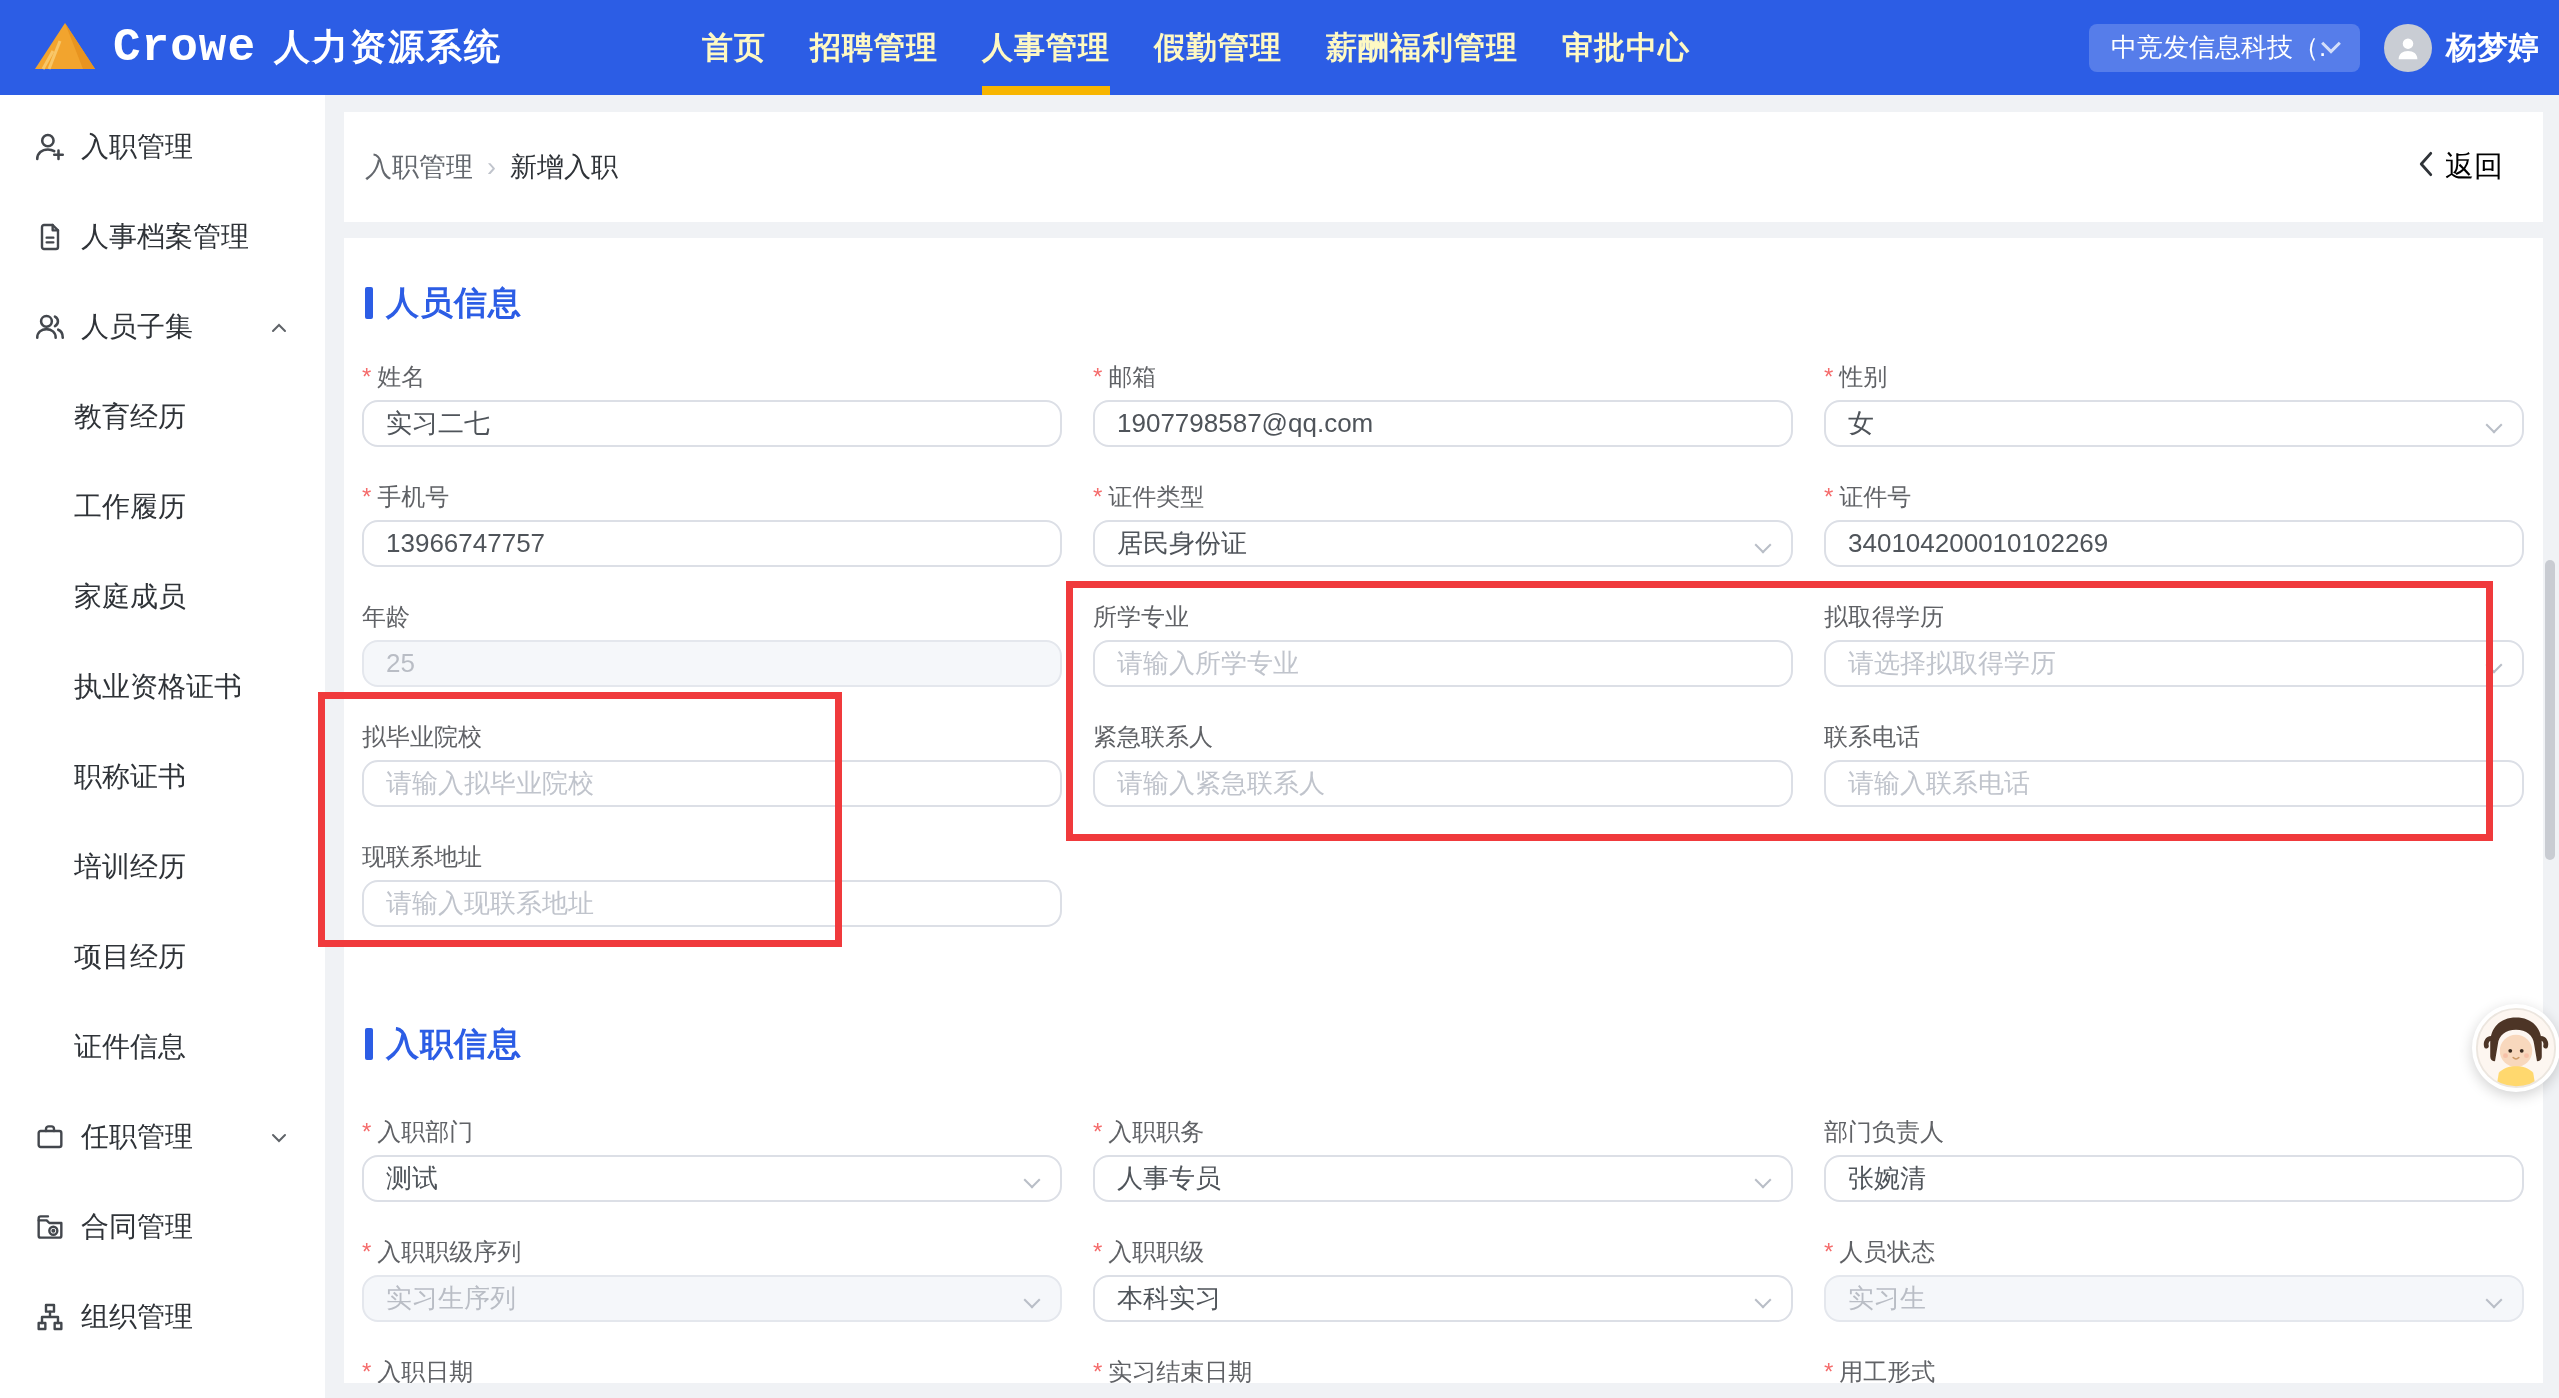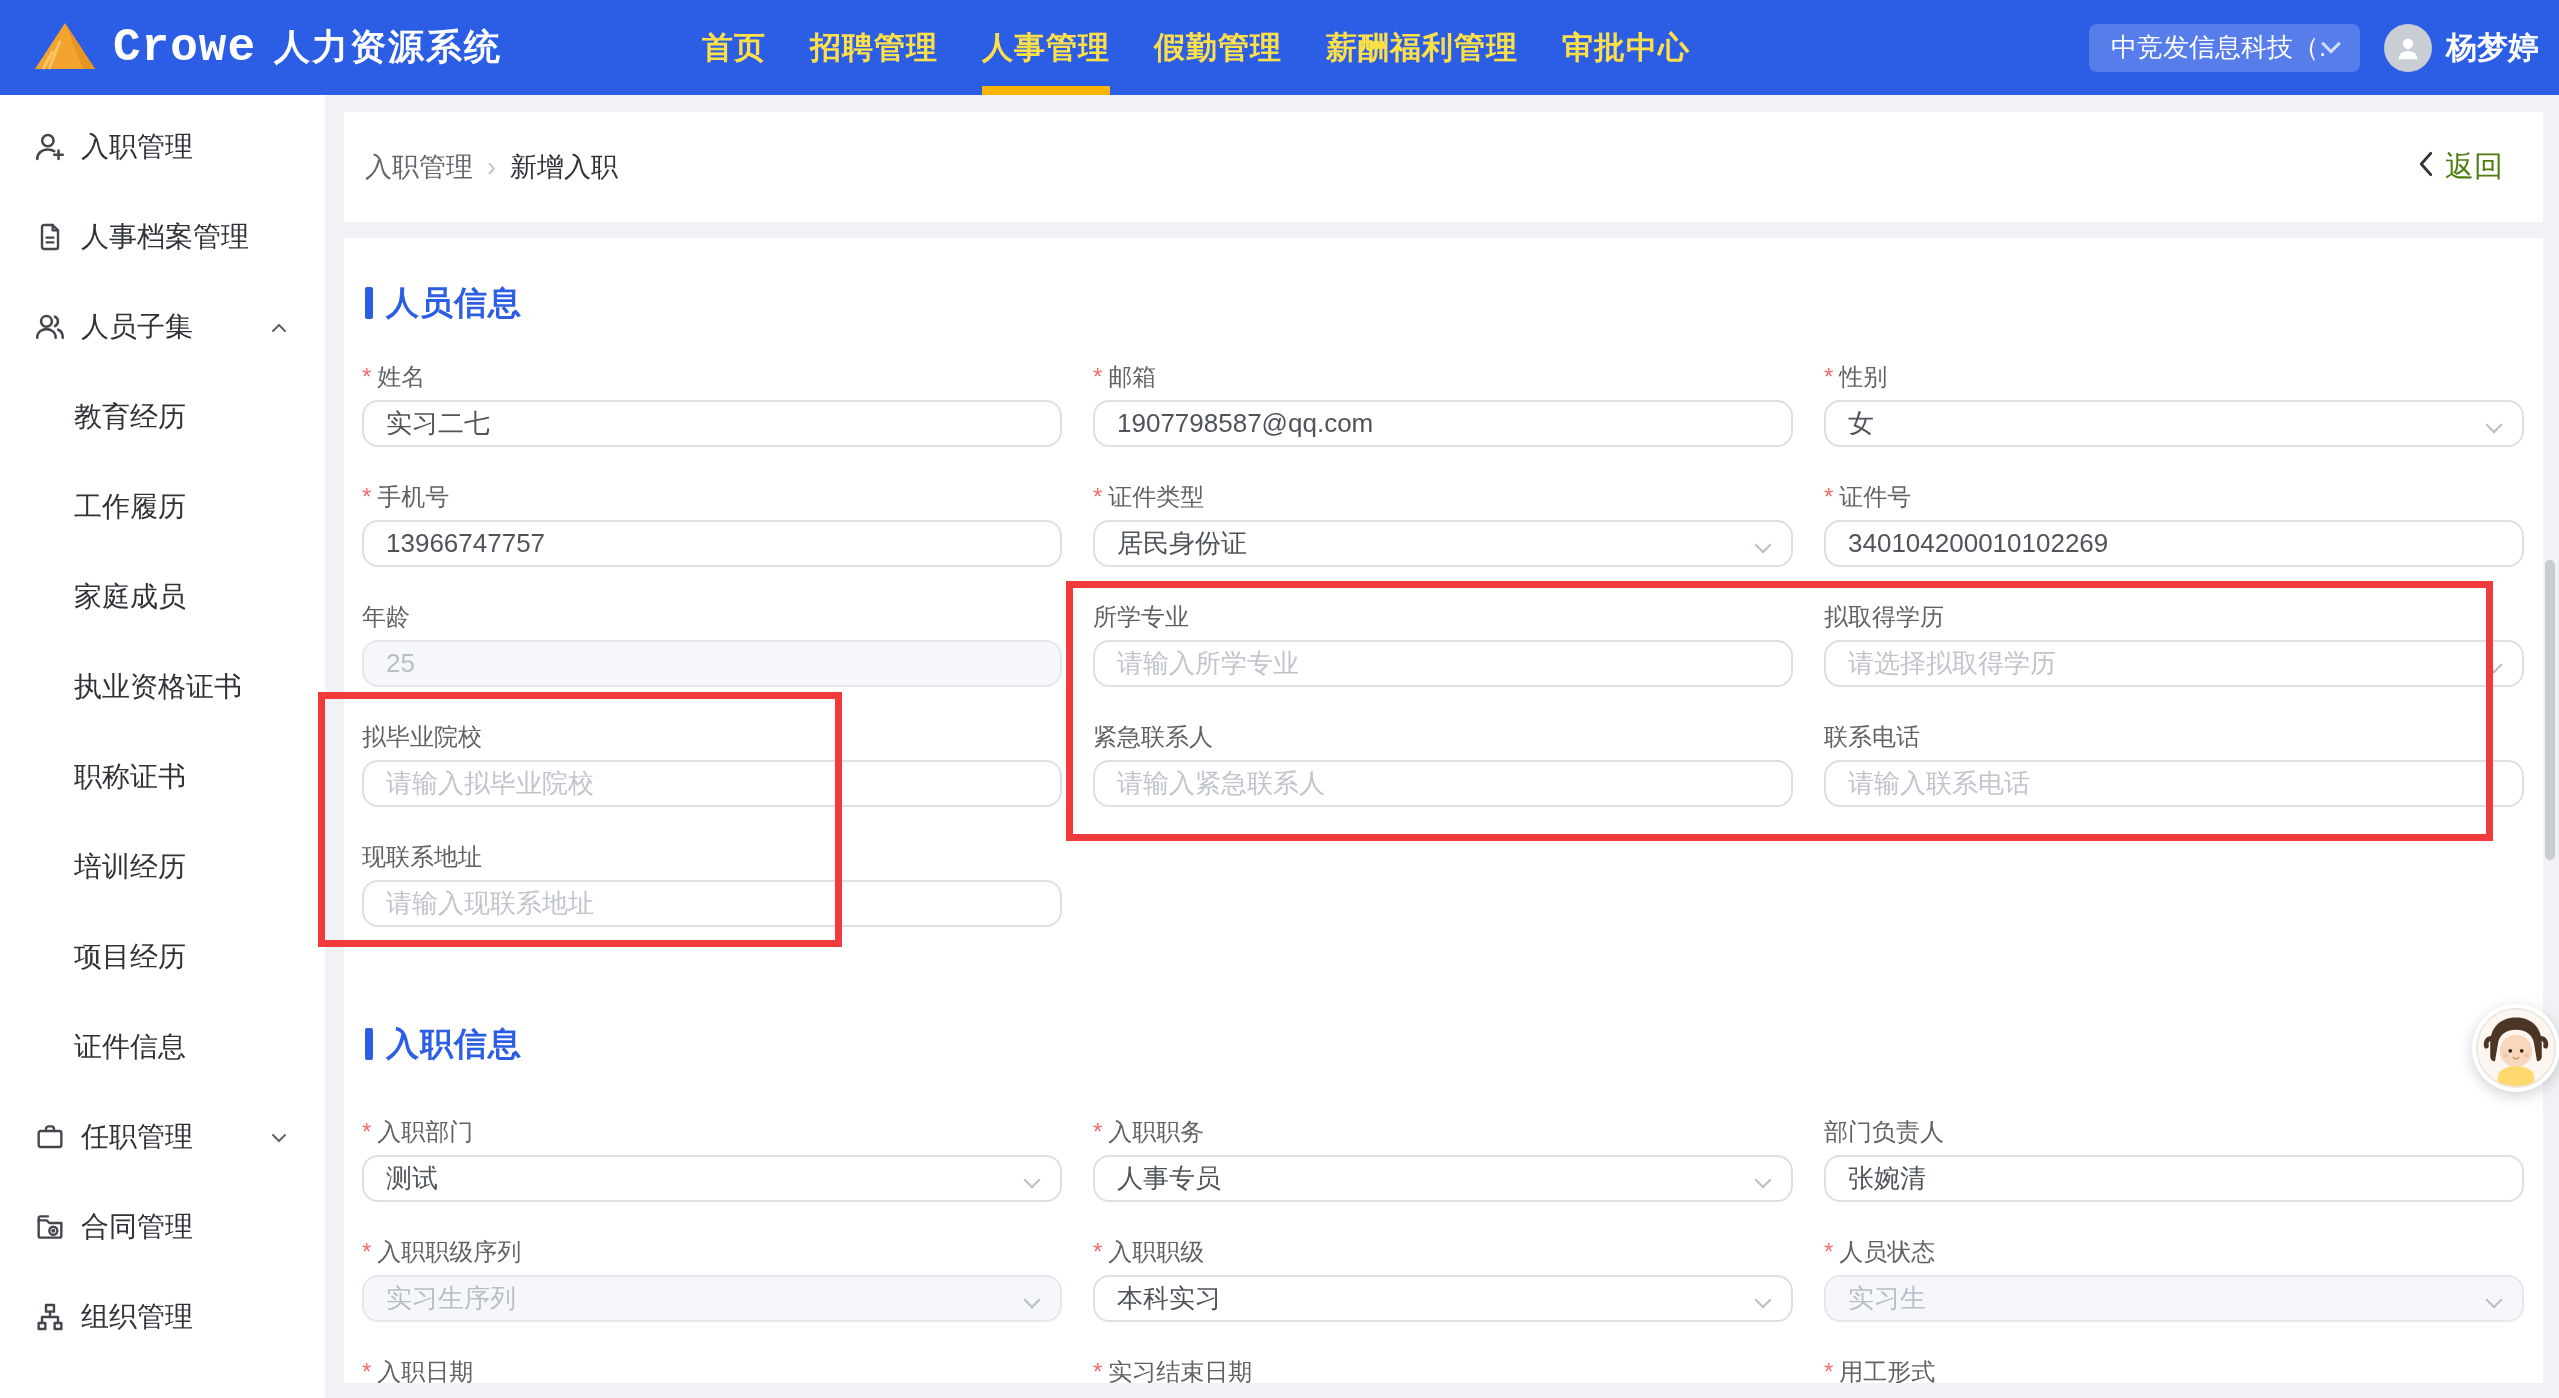--- a/index.html
+++ b/index.html
@@ -7,21 +7,21 @@
   body {
     font-family:"Liberation Sans","DejaVu Sans",sans-serif;
     background:#f0f2f5; position:relative; color:#303133;
   }
   
   .navbar { position:absolute; left:0; top:0; width:2559px; height:95px; background:#2c5de5; z-index:30; }
   .logo-group { position:absolute; left:33px; top:0; height:95px; display:flex; align-items:center; gap:16px; }
   .logo-word { color:#fff; font-size:46px; font-weight:bold; letter-spacing:1px;font-family:Liberation Mono, monospace; }
   .logo-product { color:#fff; font-size:36px; font-weight:bold; letter-spacing:2px; margin-left:2px; }
   .nav-menu { position:absolute; left:702px; top:0; height:95px; display:flex; gap:44px; }
-  .nav-item { position:relative; height:95px; display:flex; align-items:center; color:#fde047; font-size:31px; font-weight:bold; letter-spacing:1px; cursor:pointer;text-align:right; }
+  .nav-item { position:relative; height:95px; display:flex; align-items:center; color:#fef9c3; font-size:31px; font-weight:bold; letter-spacing:1px; cursor:pointer;text-align:right; }
   .nav-item.active::after { content:""; position:absolute; left:0; right:0; bottom:0; height:9px; background:#f7b500; }
   .top-right { position:absolute; right:20px; top:0; height:95px; display:flex; align-items:center; gap:24px; }
   .company-pill { width:271px; height:48px; background:rgba(255,255,255,.2); border-radius:8px; display:flex; align-items:center; padding:0 22px; color:#fff; font-size:26px; cursor:pointer; }
   .company-pill .txt { flex:1; white-space:nowrap; overflow:hidden; }
   .pill-chev { width:14px; height:14px; border-right:3px solid rgba(255,255,255,.75); border-bottom:3px solid rgba(255,255,255,.75); transform:rotate(45deg) translate(-3px,-3px); }
   .user-wrap { display:flex; align-items:center; gap:14px; cursor:pointer; }
   .user-avatar { width:48px; height:48px; border-radius:50%; background:#c9cdd4; display:flex; align-items:center; justify-content:center; }
   .user-name { color:#fff; font-size:31px; font-weight:bold; }
   
   .sidebar { position:absolute; left:0; top:95px; width:325px; height:1303px; background:#fff; padding-top:7px; overflow:hidden; z-index:10; }
@@ -29,21 +29,21 @@
   .sitem .icon { width:34px; height:34px; display:flex; align-items:center; justify-content:center; }
   .sitem .slabel { margin-left:14px; }
   .sitem.child { padding-left:60px; }
   .s-chev { position:absolute; right:34px; width:24px; height:24px; }
   
   .crumb-bar { position:absolute; left:344px; top:112px; width:2199px; height:110px; background:#fff; display:flex; align-items:center; padding:0 40px 0 21px; z-index:5; }
   .crumb { font-size:27px; }
   .crumb-first { color:#64686e; cursor:pointer; }
   .crumb-sep { color:#c0c4cc; margin:0 14px; font-size:27px; }
   .crumb-last { color:#2f3338; }
-  .back-btn { margin-left:auto; display:flex; align-items:center; gap:8px; font-size:29px; color:#4d7c0f; cursor:pointer; }
+  .back-btn { margin-left:auto; display:flex; align-items:center; gap:8px; font-size:29px; color:#000000; cursor:pointer; }
   
   .card { position:absolute; left:344px; top:238px; width:2199px; height:1145px; background:#fff; padding:0 19px 0 18px; overflow:hidden; z-index:5; }
   .stitle { display:flex; align-items:center; gap:13px; height:42px; margin-left:3px; }
   .stitle.first { margin-top:44px; }
   .stitle.second { margin-top:96px; }
   .sbar { width:8px; height:32px; background:#2c5de5; border-radius:2px; }
   .stext { font-size:33px; font-weight:bold; color:#2c5de5; letter-spacing:1px; }
   .fgrid { display:grid; grid-template-columns:repeat(3,700px); column-gap:31px; row-gap:33px; }
   .fgrid.g1 { margin-top:36px; }
   .fgrid.g2 { margin-top:50px; }

